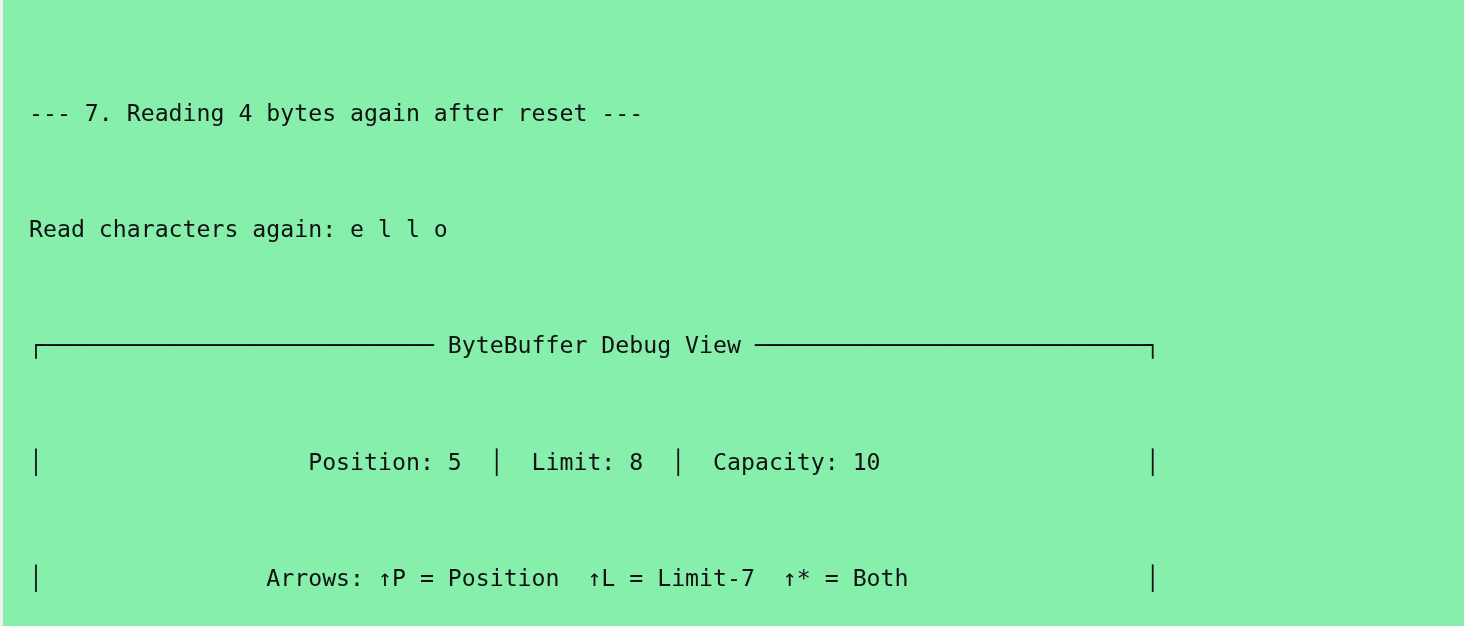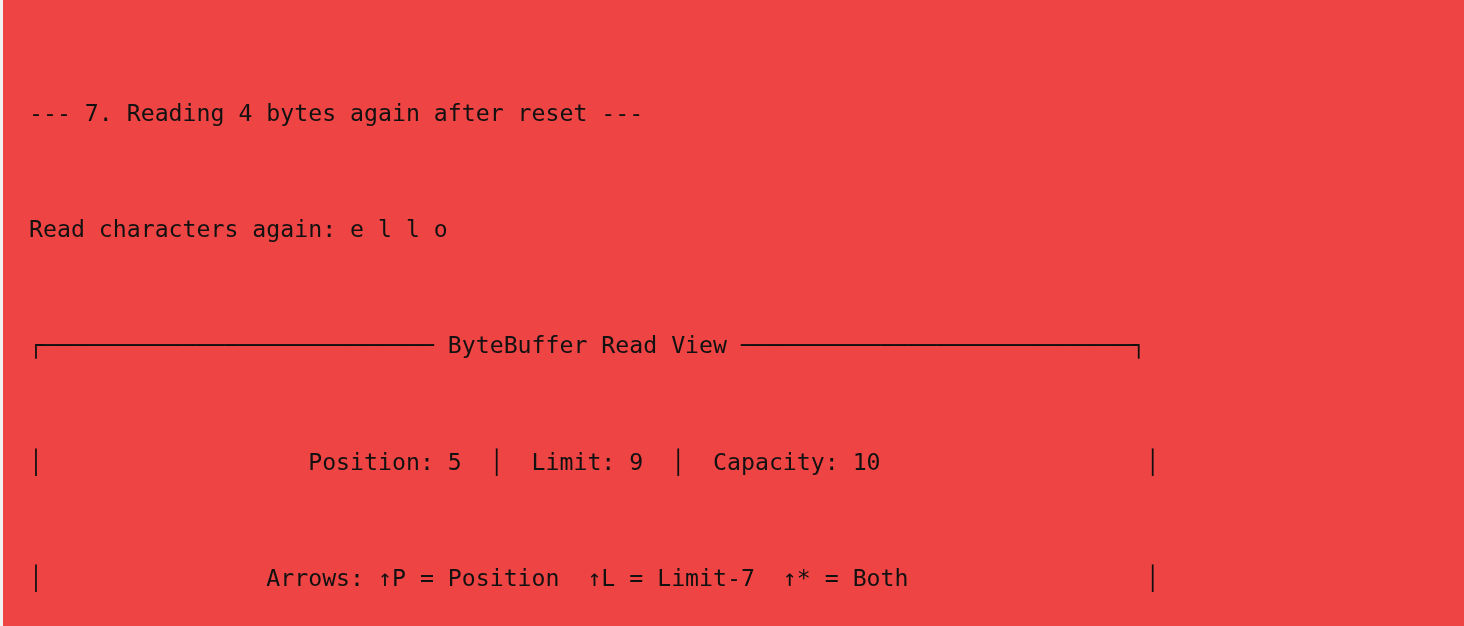--- a/index.html
+++ b/index.html
@@ -4,21 +4,21 @@
 <style>
   html, body {
     margin: 0;
     padding: 0;
     background: #ffffff;
   }
   .screen {
     position: relative;
     width: 1464px;
     height: 626px;
-    background: #ef4444;
+    background: #86efac;
     overflow: hidden;
     box-sizing: border-box;
     border-left: 3px solid #f1f1f1;
   }
   .terminal {
     font-family: "DejaVu Sans Mono", "Liberation Mono", monospace;
     font-size: 23.2px;
     line-height: 38.8px;
     color: #111111;
     white-space: pre;
@@ -28,22 +28,22 @@
     min-height: 38.8px;
   }
 </style>
 </head>
 <body>
 
 <div class="screen">
   <div class="terminal">
     <div class="line">--- 7. Reading 4 bytes again after reset ---</div>
     <div class="line">Read characters again: e l l o</div>
-    <div class="line">┌──────────────────────────── ByteBuffer Read View ────────────────────────────┐</div>
-    <div class="line">│                   Position: 5  │  Limit: 9  │  Capacity: 10                   │</div>
+    <div class="line">┌──────────────────────────── ByteBuffer Debug View ────────────────────────────┐</div>
+    <div class="line">│                   Position: 5  │  Limit: 8  │  Capacity: 10                   │</div>
     <div class="line">│                Arrows: ↑P = Position  ↑L = Limit-7  ↑* = Both                 │</div>
     
     
     
     
     
     
     
     
     

